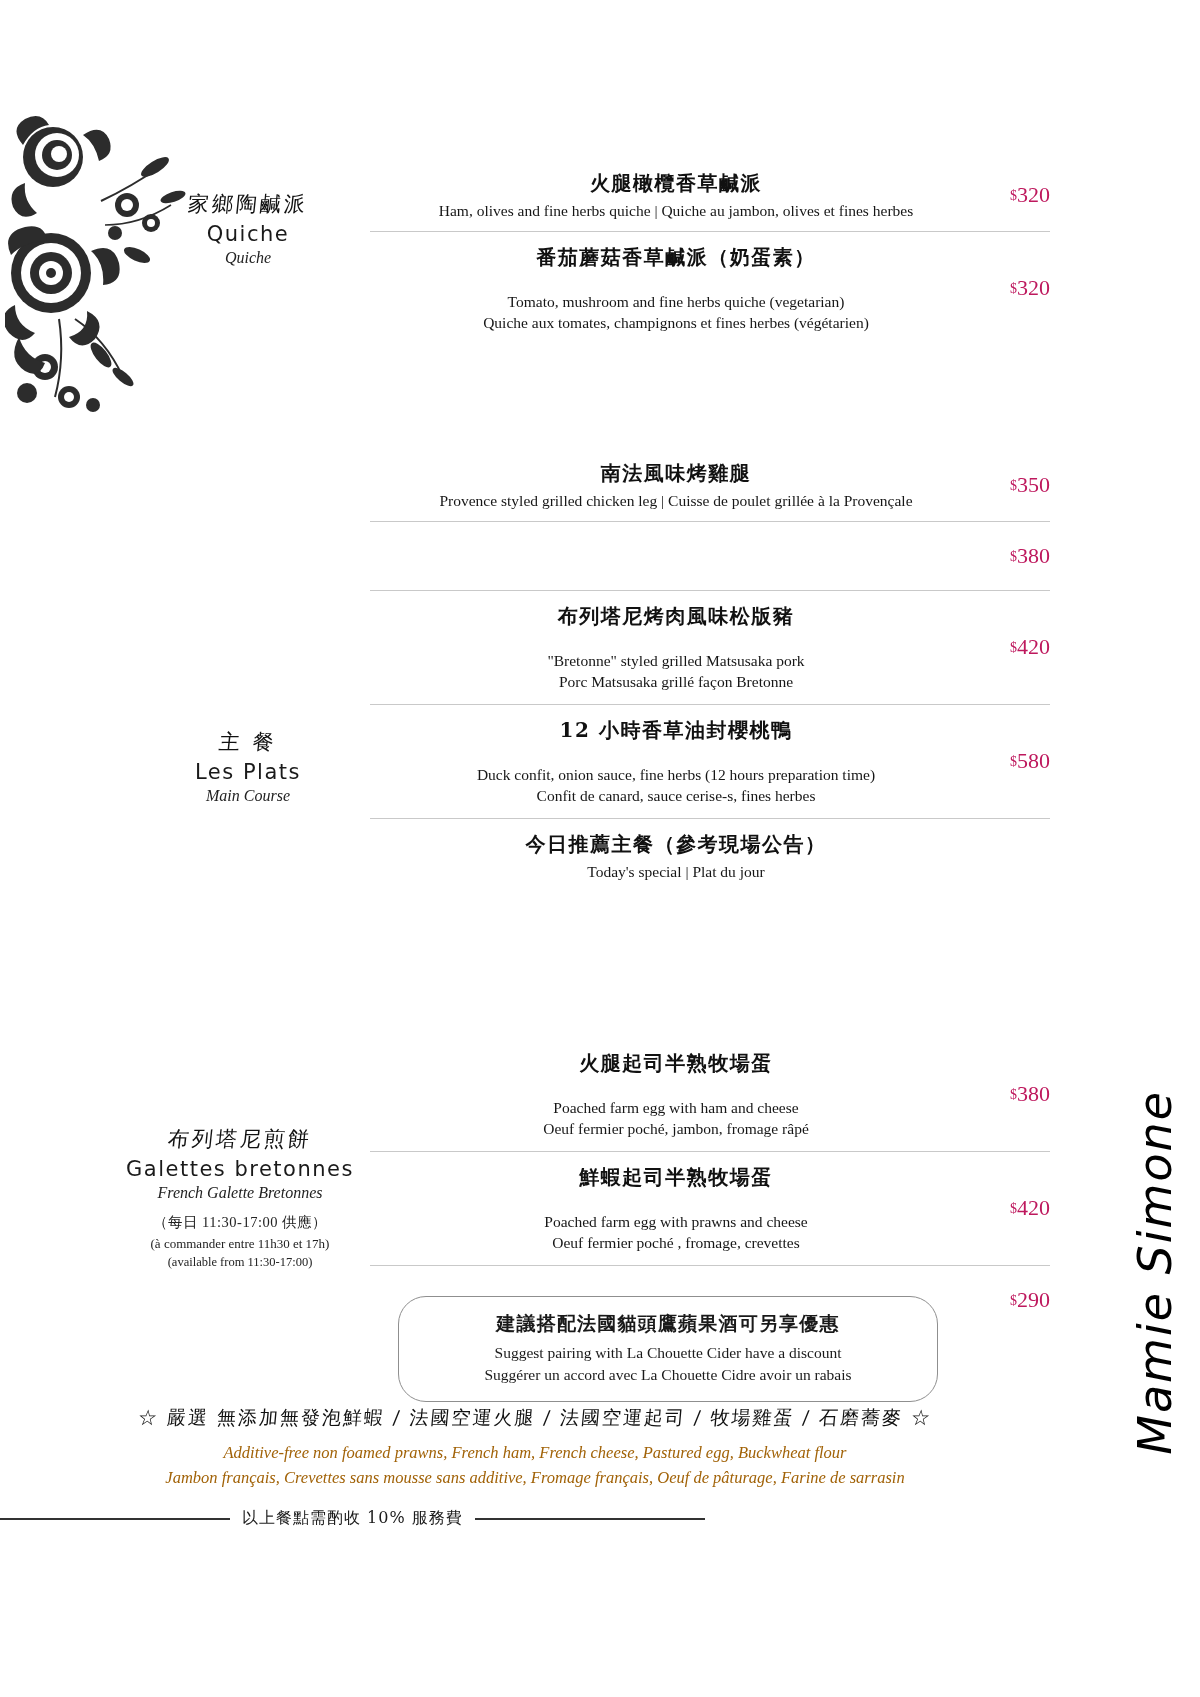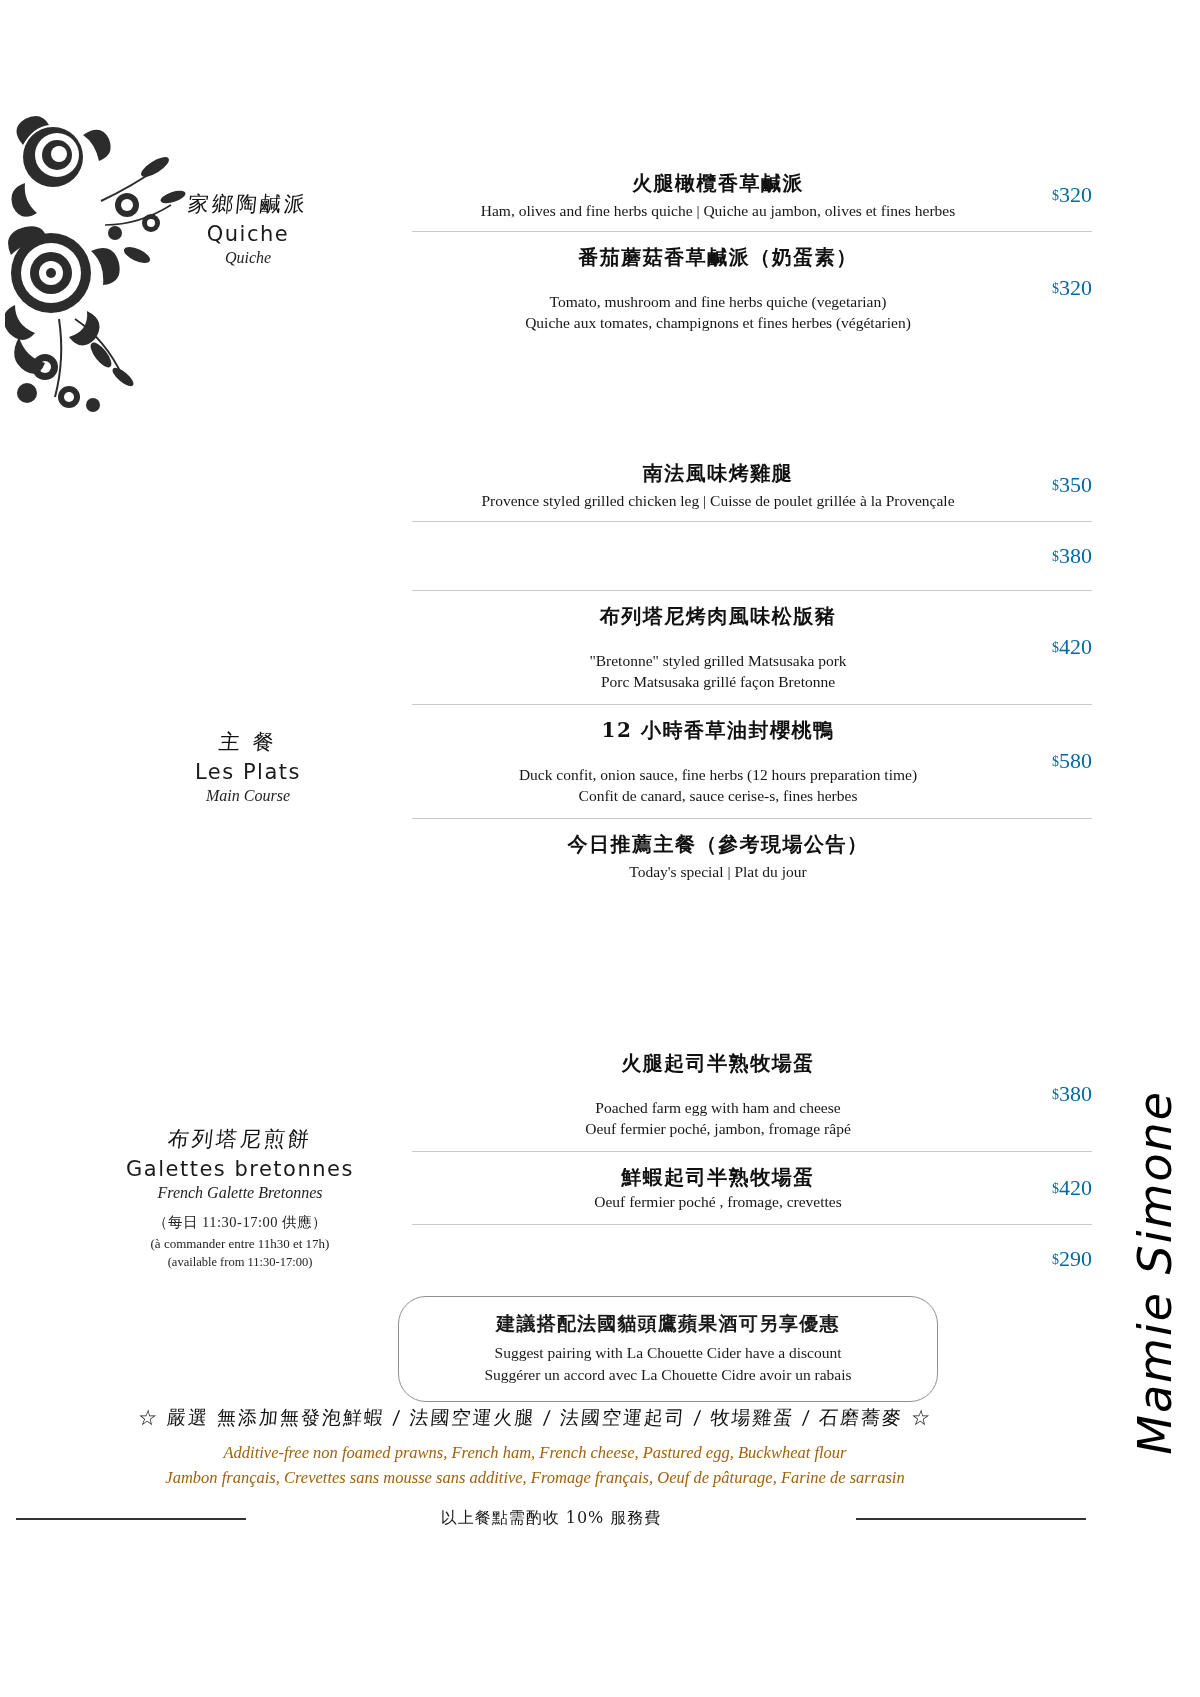--- a/index.html
+++ b/index.html
@@ -60,21 +60,21 @@
     margin-top: 10px;
     color: #222;
   }
   .sec-head .note .n1 { font-size: 14.5px; letter-spacing: 0.5px; }
   .sec-head .note .n2 { font-size: 13px; }
   .sec-head .note .n3 { font-size: 12.5px; }
 
   
   .menu-group {
     position: absolute;
-    left: 412px;
+    left: 370px;
     width: 680px;
   }
   .item {
     position: relative;
     padding: 11px 0 11px 0;
     display: flex;
     align-items: center;
     min-height: 46px;
   }
   .item + .item {
@@ -107,21 +107,21 @@
     color: #161616;
   }
   .price {
     position: absolute;
     right: 0;
     top: 50%;
     transform: translateY(-50%);
     font-family: "Liberation Serif", serif;
     font-size: 22px;
     white-space: nowrap;
-    color: #0369a1;
+    color: #be185d;
   }
   .price .cur {
     font-size: 14px;
     vertical-align: 2px;
   }
 
   
   .cider-box {
     position: absolute;
     left: 398px;
@@ -163,26 +163,26 @@
     width: 1070px;
     text-align: center;
     font-family: "Liberation Serif", serif;
     font-style: italic;
     font-size: 16.5px;
     line-height: 1.55;
     color: #a16207;
   }
   .service {
     position: absolute;
-    left: 16px;
+    left: 0;
     width: 1070px;
     display: flex;
     align-items: center;
-    justify-content: space-between;
-    gap: 4px;
+    justify-content: flex-start;
+    gap: 12px;
   }
   .service .rule {
     height: 0;
     border-top: 1px solid #333;
     border-bottom: 1px solid #333;
     width: 230px;
   }
   .service .txt {
     font-family: "DejaVu Serif", serif;
     font-size: 16px;
@@ -340,20 +340,21 @@
     <div class="item-text">
       <div class="it-zh">火腿起司半熟牧場蛋</div>
       <div class="it-en">Poached farm egg with ham and cheese</div>
       <div class="it-fr">Oeuf fermier poché, jambon, fromage râpé</div>
     </div>
     <div class="price"><span class="cur">$</span><span>380</span></div>
   </div>
   <div class="item">
     <div class="item-text">
       <div class="it-zh">鮮蝦起司半熟牧場蛋</div>
+      <div class="it-en">Poached farm egg with prawns and cheese</div>
       <div class="it-fr">Oeuf fermier poché , fromage, crevettes</div>
     </div>
     <div class="price"><span class="cur">$</span><span>420</span></div>
   </div>
   <div class="item">
     <div class="price"><span class="cur">$</span><span>290</span></div>
   </div>
 </div>
 
 <div class="cider-box" style="top:1296px;">

